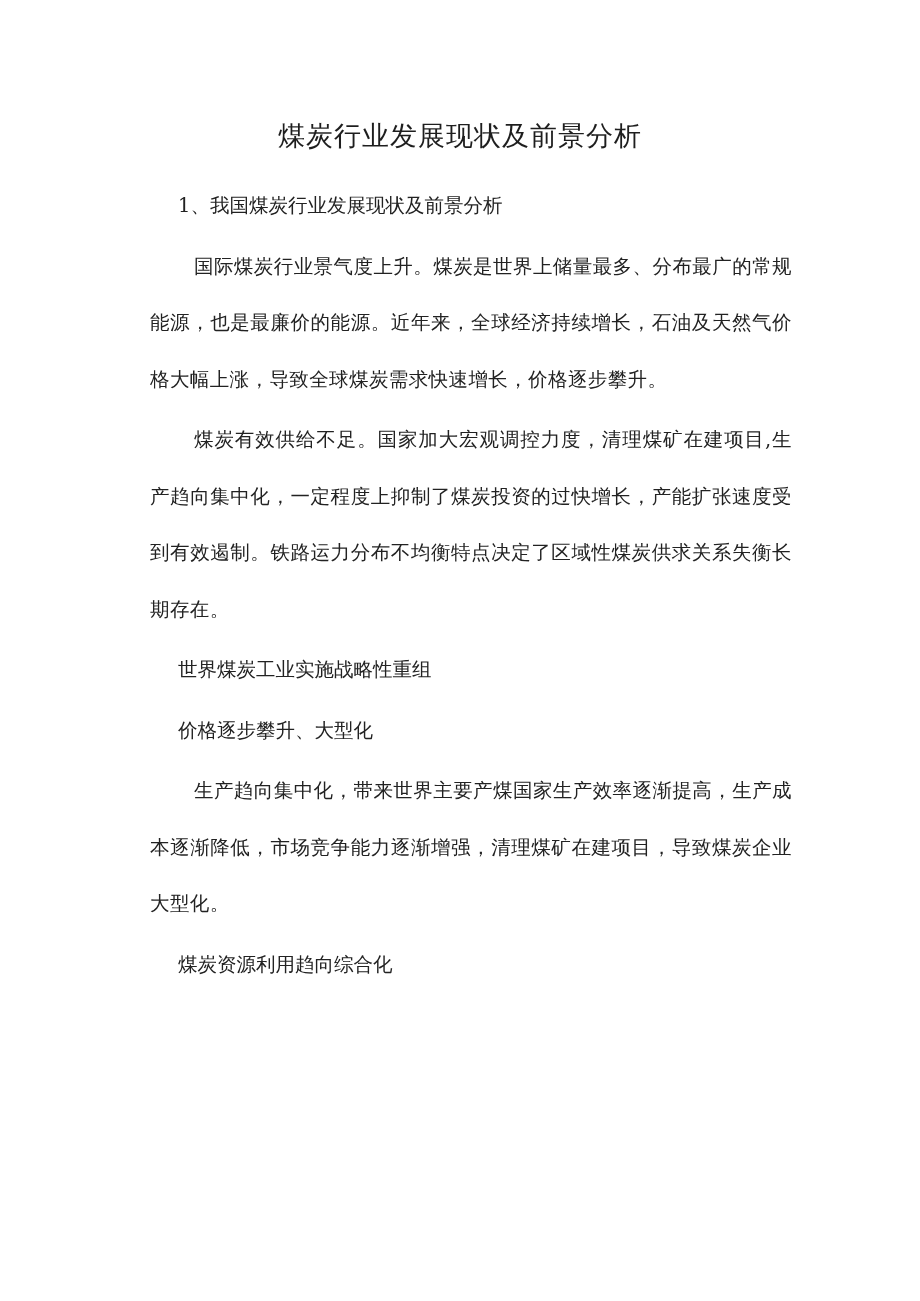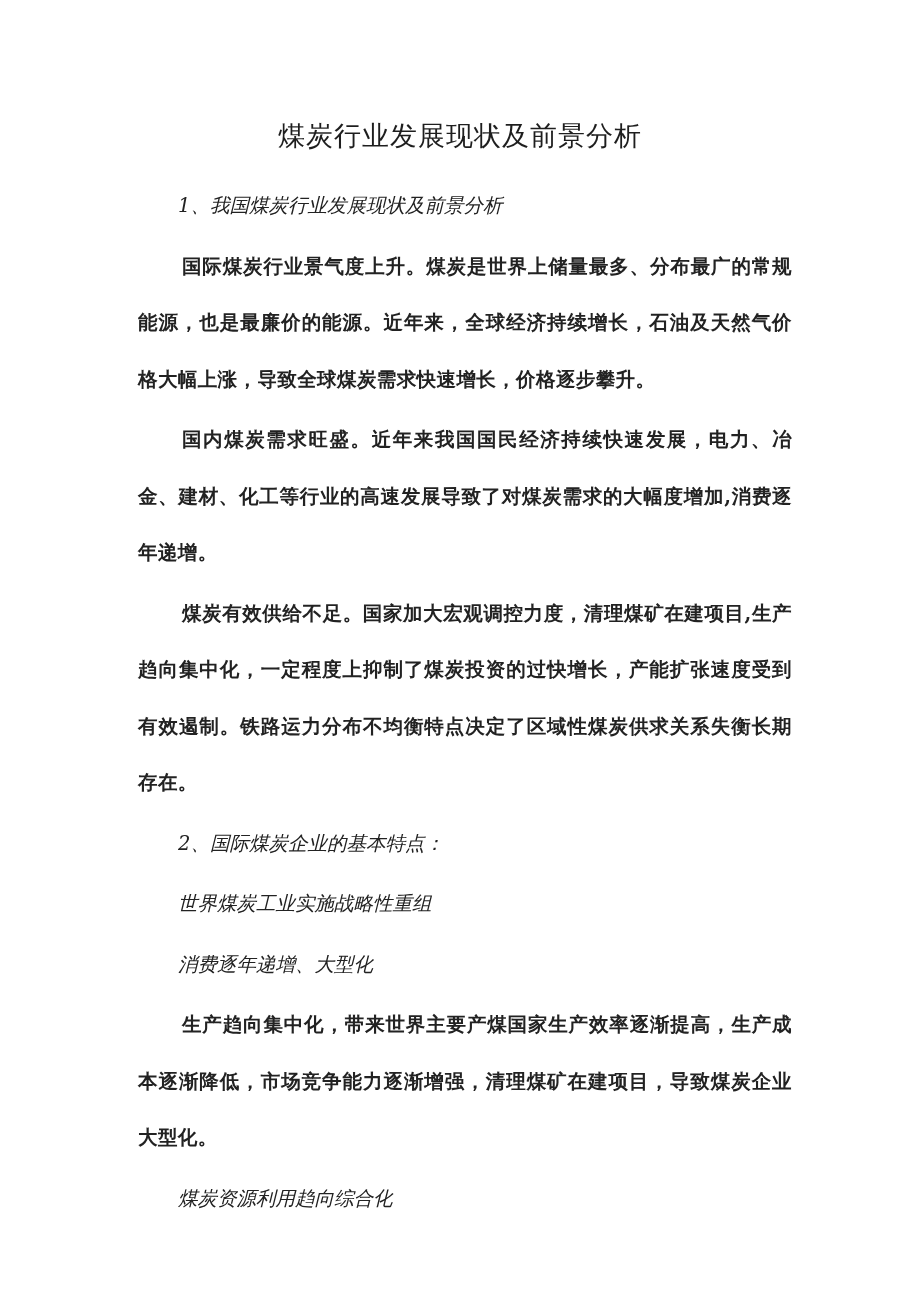--- a/index.html
+++ b/index.html
@@ -10,32 +10,30 @@
       color: #222222;
     }
     .title {
       position: absolute; top: 118px; left: 0; width: 920px; text-align: center;
       font-size: 27px; letter-spacing: 1px; color: #1e1e1e;
     }
     .body {
       position: absolute; left: 134px; top: 178px; width: 658px;
       font-size: 19.5px; line-height: 56.5px;
     }
-    .p { margin: 0 0 4px 4px; text-indent: 44px; text-align: justify; text-align-last: left; letter-spacing: 0.4px; font-weight: bold; }
-    .h { margin: 0 0 4px 0; text-indent: 44px; font-style: italic; }
+    .p { margin: 0 0 4px 16px; text-indent: 44px; text-align: justify; text-align-last: left; letter-spacing: 0.4px; }
+    .h { margin: 0 0 4px 0; text-indent: 44px; }
   </style>
 </head>
 <body>
 
 <div class="page">
   <div class="title">煤炭行业发展现状及前景分析</div>
   <div class="body">
     <p class="h">1、我国煤炭行业发展现状及前景分析</p>
     <p class="p">国际煤炭行业景气度上升。煤炭是世界上储量最多、分布最广的常规能源，也是最廉价的能源。近年来，全球经济持续增长，石油及天然气价格大幅上涨，导致全球煤炭需求快速增长，价格逐步攀升。</p>
-    <p class="p">国内煤炭需求旺盛。近年来我国国民经济持续快速发展，电力、冶金、建材、化工等行业的高速发展导致了对煤炭需求的大幅度增加,消费逐年递增。</p>
     <p class="p">煤炭有效供给不足。国家加大宏观调控力度，清理煤矿在建项目,生产趋向集中化，一定程度上抑制了煤炭投资的过快增长，产能扩张速度受到有效遏制。铁路运力分布不均衡特点决定了区域性煤炭供求关系失衡长期存在。</p>
-    <p class="h">2、国际煤炭企业的基本特点：</p>
     <p class="h">世界煤炭工业实施战略性重组</p>
-    <p class="h">消费逐年递增、大型化</p>
+    <p class="h">价格逐步攀升、大型化</p>
     <p class="p">生产趋向集中化，带来世界主要产煤国家生产效率逐渐提高，生产成本逐渐降低，市场竞争能力逐渐增强，清理煤矿在建项目，导致煤炭企业大型化。</p>
     <p class="h">煤炭资源利用趋向综合化</p>
   </div>
 </div>
 
 </body></html>

